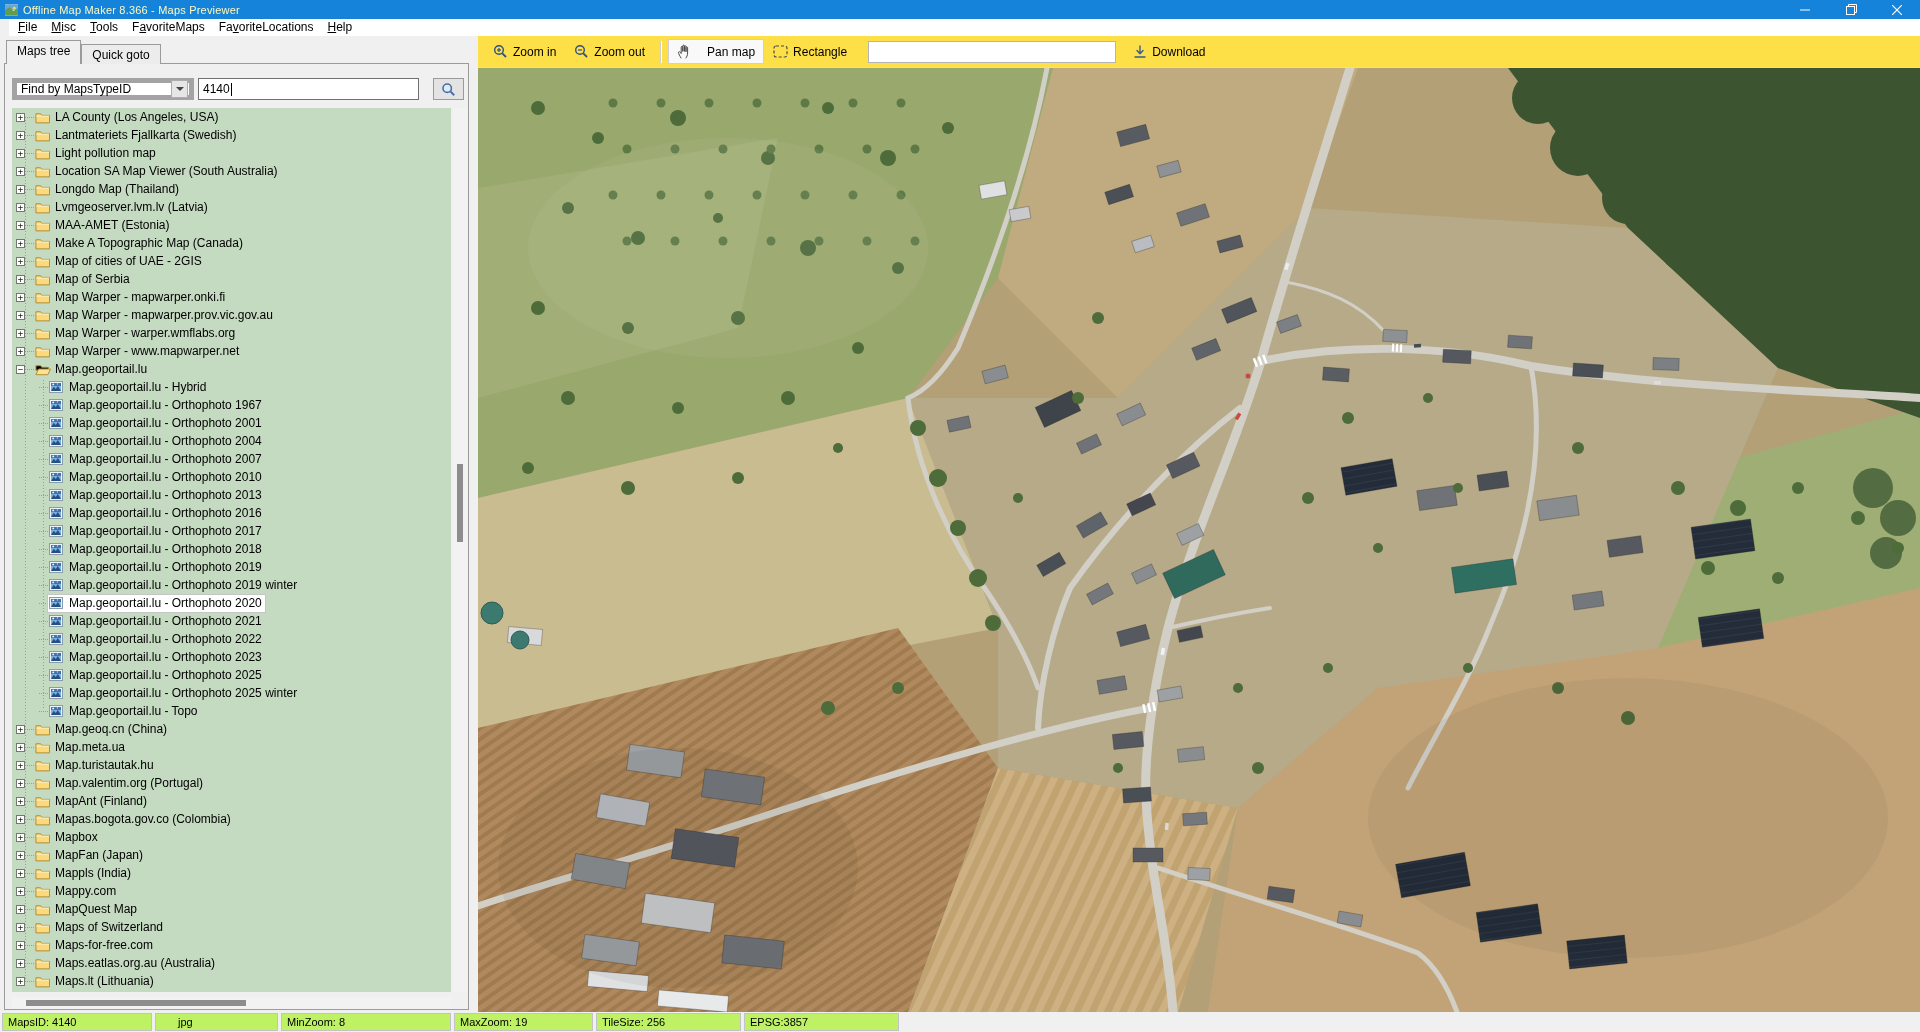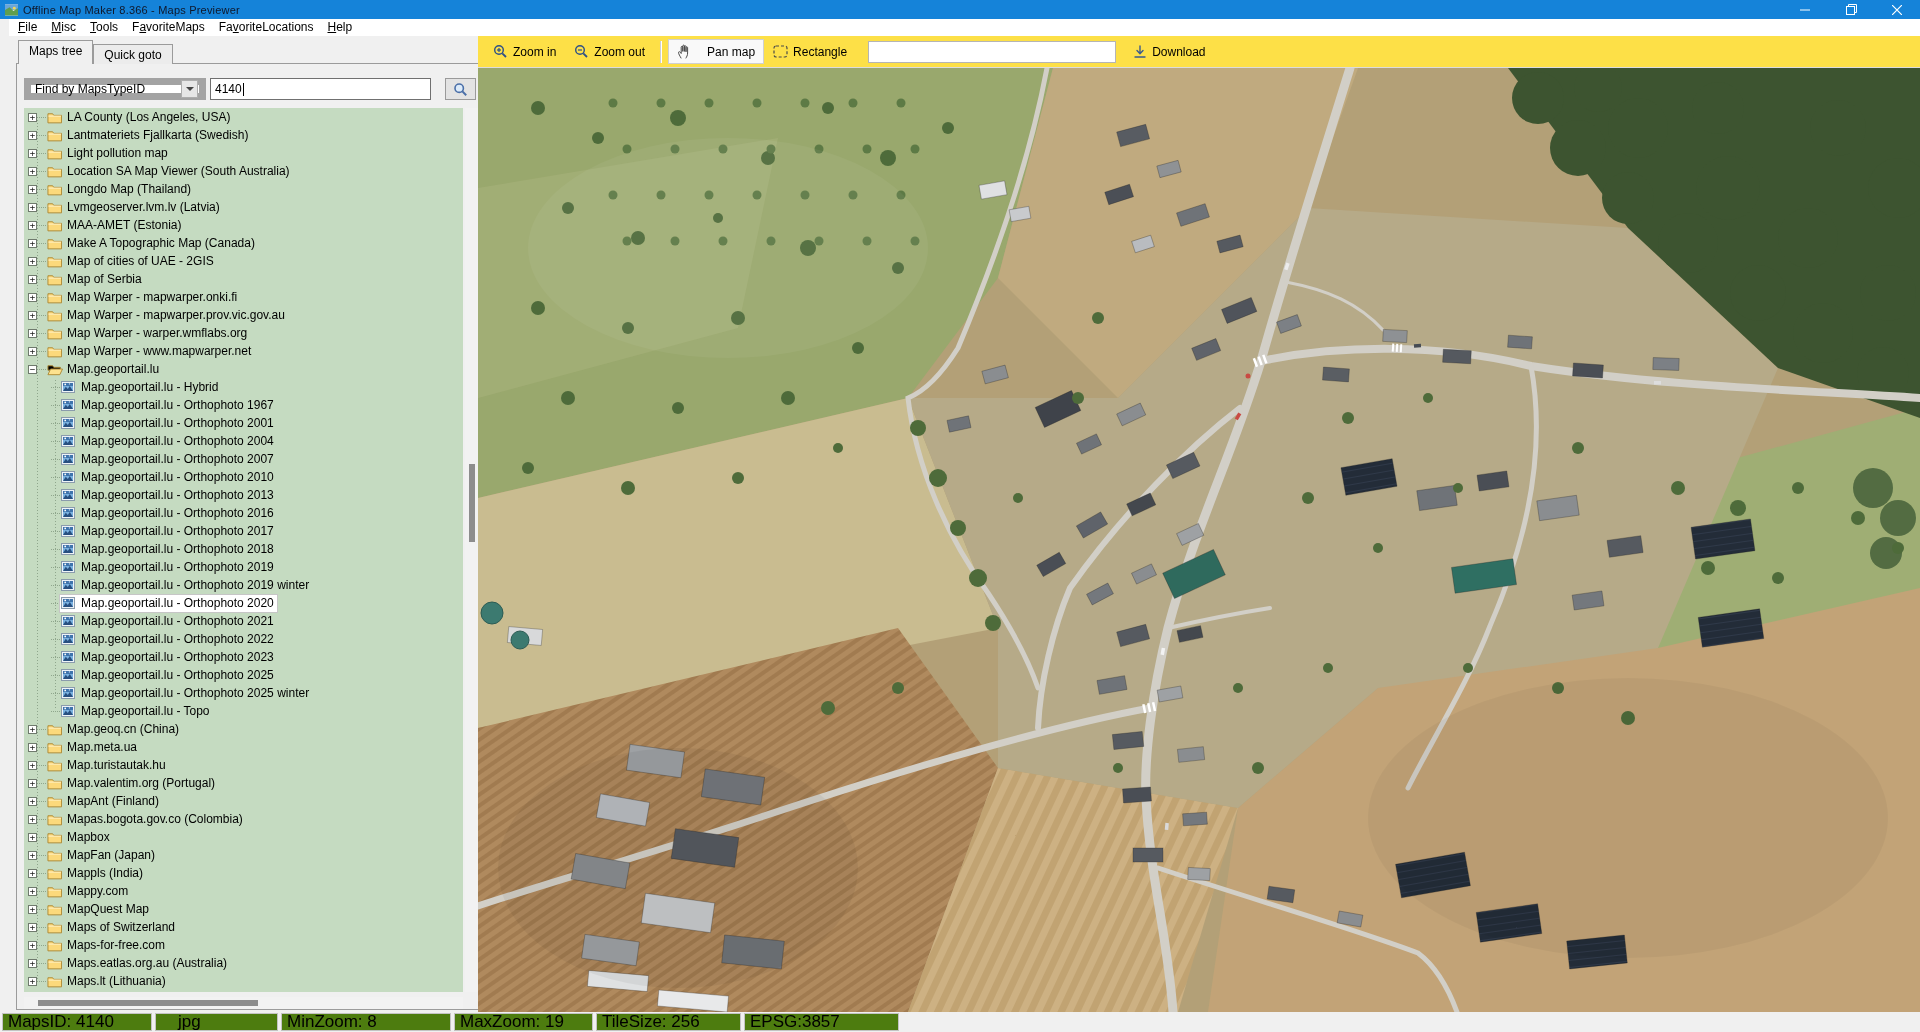--- a/index.html
+++ b/index.html
@@ -2,46 +2,46 @@
 <html><head>
 <meta charset="utf-8">
 <style>
   html,body{margin:0;padding:0;background:#444;}
   *{box-sizing:border-box;}
   #app{position:relative;width:1920px;height:1032px;background:#f0f0f0;overflow:hidden;
        font-family:"Liberation Sans",sans-serif;font-size:12px;color:#000;}
 
   
   .titlebar{position:absolute;left:0;top:0;width:1920px;height:19px;background:#1583d9;
-            display:flex;align-items:center;color:#0f172a;}
+            display:flex;align-items:center;color:#fef9c3;}
   .appicon{width:13px;height:12px;margin:0 5px 0 5px;flex:none;}
   .title-text{font-size:11px;letter-spacing:.2px;}
   .wincontrols{position:absolute;right:0;top:0;height:19px;display:flex;}
   .winbtn{width:46px;height:19px;display:flex;align-items:center;justify-content:center;}
   .winbtn svg{display:block;}
 
   
   .menubar{position:absolute;left:9px;top:19px;width:1920px;height:17px;background:#fff;
            display:flex;padding-left:2px;}
   .menuitem{padding:1px 7px;cursor:default;}
   .menuitem u{text-decoration:underline;}
 
   
-  .leftpanel{position:absolute;left:16px;top:36px;width:478px;height:976px;background:#f0f0f0;}
+  .leftpanel{position:absolute;left:4px;top:36px;width:478px;height:976px;background:#f0f0f0;}
   .tabs{position:absolute;left:2px;top:6px;height:22px;display:flex;z-index:3;}
   .tab{padding:3px 10px 2px 10px;border:1px solid #9b9b9b;border-bottom:none;background:#f0f0f0;
        font-size:12px;height:22px;}
   .tab.active{background:#f0f0f0;height:24px;margin-top:-2px;position:relative;z-index:4;}
   .tab.inactive{background:#ececec;height:20px;margin-top:2px;}
   .tabpage{position:absolute;left:0;top:27px;width:465px;height:947px;border:1px solid #9b9b9b;
            background:#f0f0f0;}
 
   
   .searchrow{position:absolute;left:8px;top:42px;height:22px;z-index:2;}
-  .combo{position:absolute;left:0;top:0;width:182px;height:22px;background:#fff;border:7px solid #a3a3a3;
+  .combo{position:absolute;left:0;top:0;width:182px;height:22px;background:#fff;border:5px solid #a3a3a3;
          display:flex;align-items:center;}
   .combo-text{flex:1;padding-left:4px;font-size:12px;white-space:nowrap;overflow:hidden;}
   .combo-arrow{width:17px;height:18px;margin-right:1px;background:#e6e6e6;border:1px solid #adadad;
                display:flex;align-items:center;justify-content:center;}
   .combo-arrow::after{content:"";width:0;height:0;border:4px solid transparent;border-top-color:#444;margin-top:4px;}
   .textbox{position:absolute;left:186px;top:0;width:221px;height:22px;background:#fff;border:1px solid #707070;
            display:flex;align-items:center;padding-left:4px;font-size:12px;}
   .caret{display:inline-block;width:1px;height:13px;background:#000;margin-left:1px;}
   .searchbtn{position:absolute;left:421px;top:0;width:31px;height:22px;background:#e3e3e3;
              border:1px solid #9a9a9a;display:flex;align-items:center;justify-content:center;}
@@ -78,21 +78,21 @@
   .tinput{width:248px;height:22px;background:#fff;border:1px solid #b5b5b5;margin-left:12px;}
   .tbtn-download{margin-left:8px;}
 
   
   .mapview{position:absolute;left:478px;top:68px;width:1442px;height:944px;background:#b3a077;cursor:default;}
   .mapview svg{display:block;}
 
   
   .statusbar{position:absolute;left:0;top:1012px;width:1920px;height:20px;background:#f0f0f0;
              display:flex;align-items:stretch;padding:1px 2px;gap:3px;}
-  .seg{border:1px solid #c3c3c3;background:#4d7c0f;font-size:17px;display:flex;align-items:center;
+  .seg{border:1px solid #c3c3c3;background:#bef264;font-size:11px;display:flex;align-items:center;
        padding:0 5px;white-space:nowrap;overflow:hidden;}
   .seg:nth-child(1){width:150px;}
   .seg:nth-child(2){width:123px;padding-left:22px;}
   .seg:nth-child(3){width:170px;align-items:center;}
   .seg:nth-child(4){width:139px;}
   .seg:nth-child(5){width:145px;}
   .seg:nth-child(6){width:155px;}
   .seg:nth-child(7){flex:1;}
 </style>
 </head>

